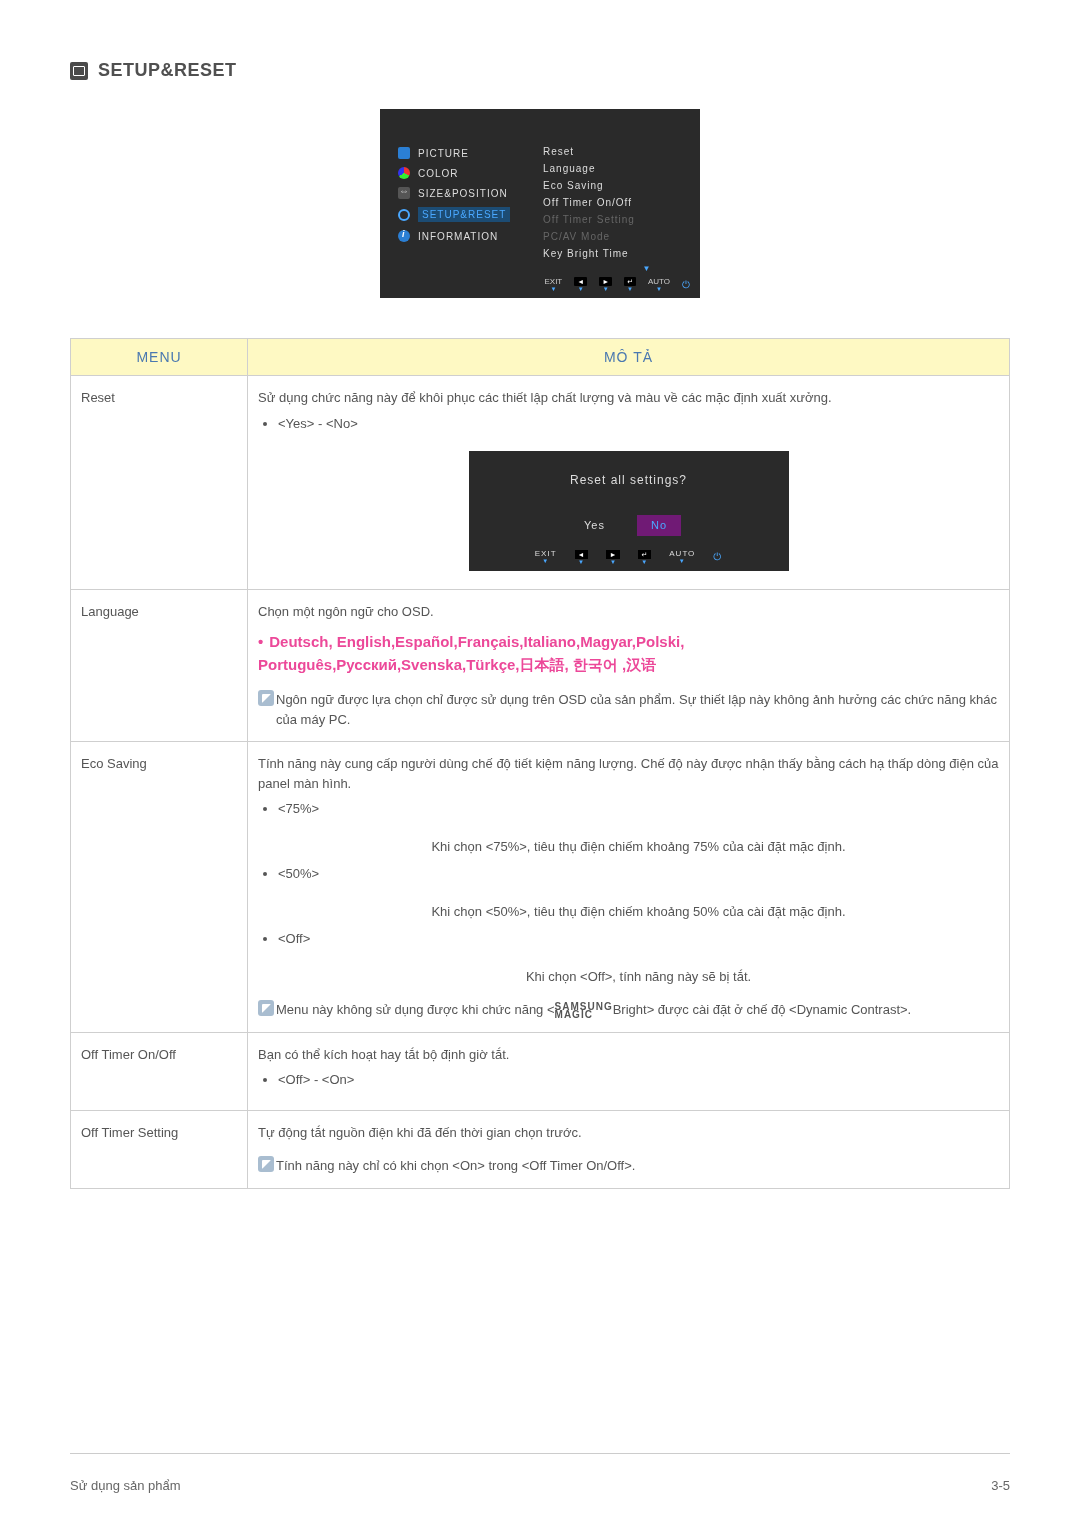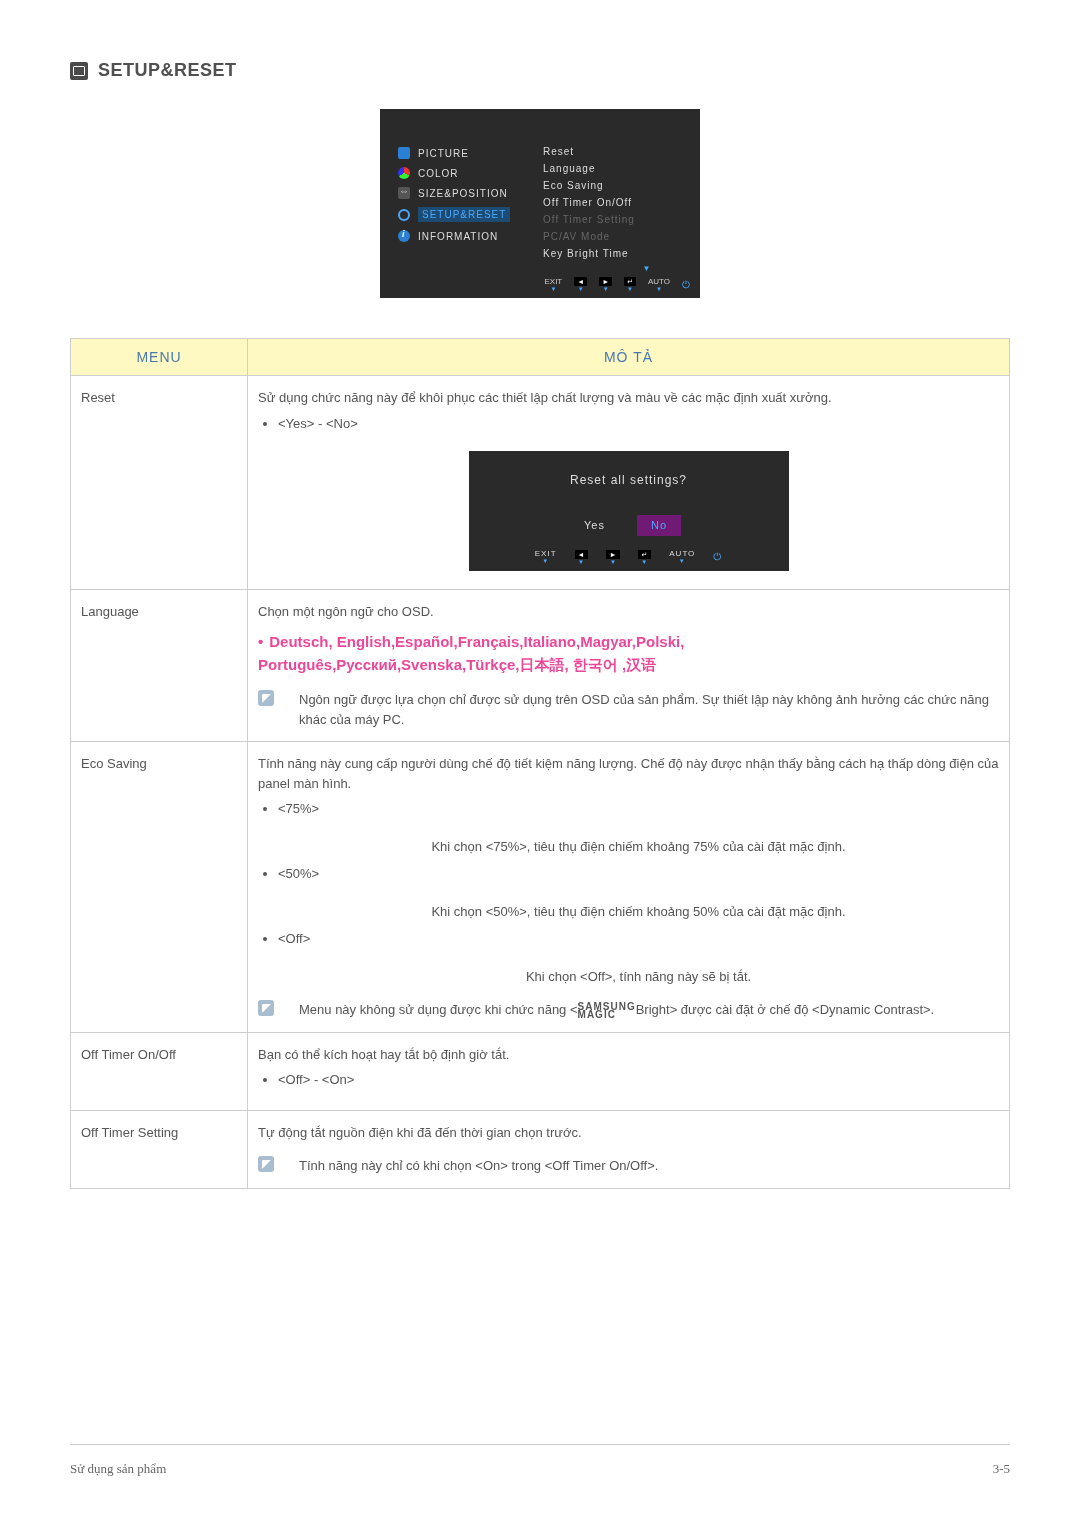--- a/index.html
+++ b/index.html
@@ -130,21 +130,21 @@
     padding: 12px 10px;
     vertical-align: top;
     color: #555;
     line-height: 1.5;
   }
   .bullet-list { margin: 6px 0 0 0; padding-left: 20px; }
   .bullet-list li { margin-bottom: 8px; }
   .sub { margin-top:18px;text-align:center; }
   .note {
     display:flex;
-    gap:25px;
+    gap:2px;
     margin-top:14px;
     align-items:flex-start;
   }
   .note-icon{
     width:16px;height:16px;background:#a9bdd0;border-radius:3px;flex:none;
     display:flex;align-items:center;justify-content:center;
   }
   .note-icon:before{content:"";width:9px;height:9px;background:linear-gradient(135deg,#fff 49%,transparent 51%);border-radius:1px;display:block;}
   .note-text{flex:1;}
 
@@ -165,23 +165,23 @@
 
   .lang-list{
     text-align:left;font-size:15px;color:#ec4899;line-height:1.5;margin:10px 0 8px 0;
   }
   .lang-list .dot{font-weight:bold;padding-right:6px;}
   .magic{font-weight:bold;font-size:10px;display:inline-block;line-height:0.8;vertical-align:middle;}
   .magic .s{font-size:10px;letter-spacing:1px;}
   .magic .m{font-size:10px;letter-spacing:1px;}
 
   .footer{
-    position:absolute;bottom:50px;left:70px;right:70px;
-    border-top:1px solid #ccc;padding-top:16px;
-    display:flex;justify-content:space-between;font-size:13px;color:#666;font-family:Liberation Serif, serif;
+    position:absolute;bottom:34px;left:70px;right:70px;
+    border-top:1px solid #ccc;padding-top:24px;
+    display:flex;justify-content:space-between;font-size:13px;color:#666;
   }
 </style>
 </head>
 <body>
 
 <div class="page">
 
   <div class="heading">
     <span class="heading-icon"></span>
     <span class="heading-text">SETUP&amp;RESET</span>

